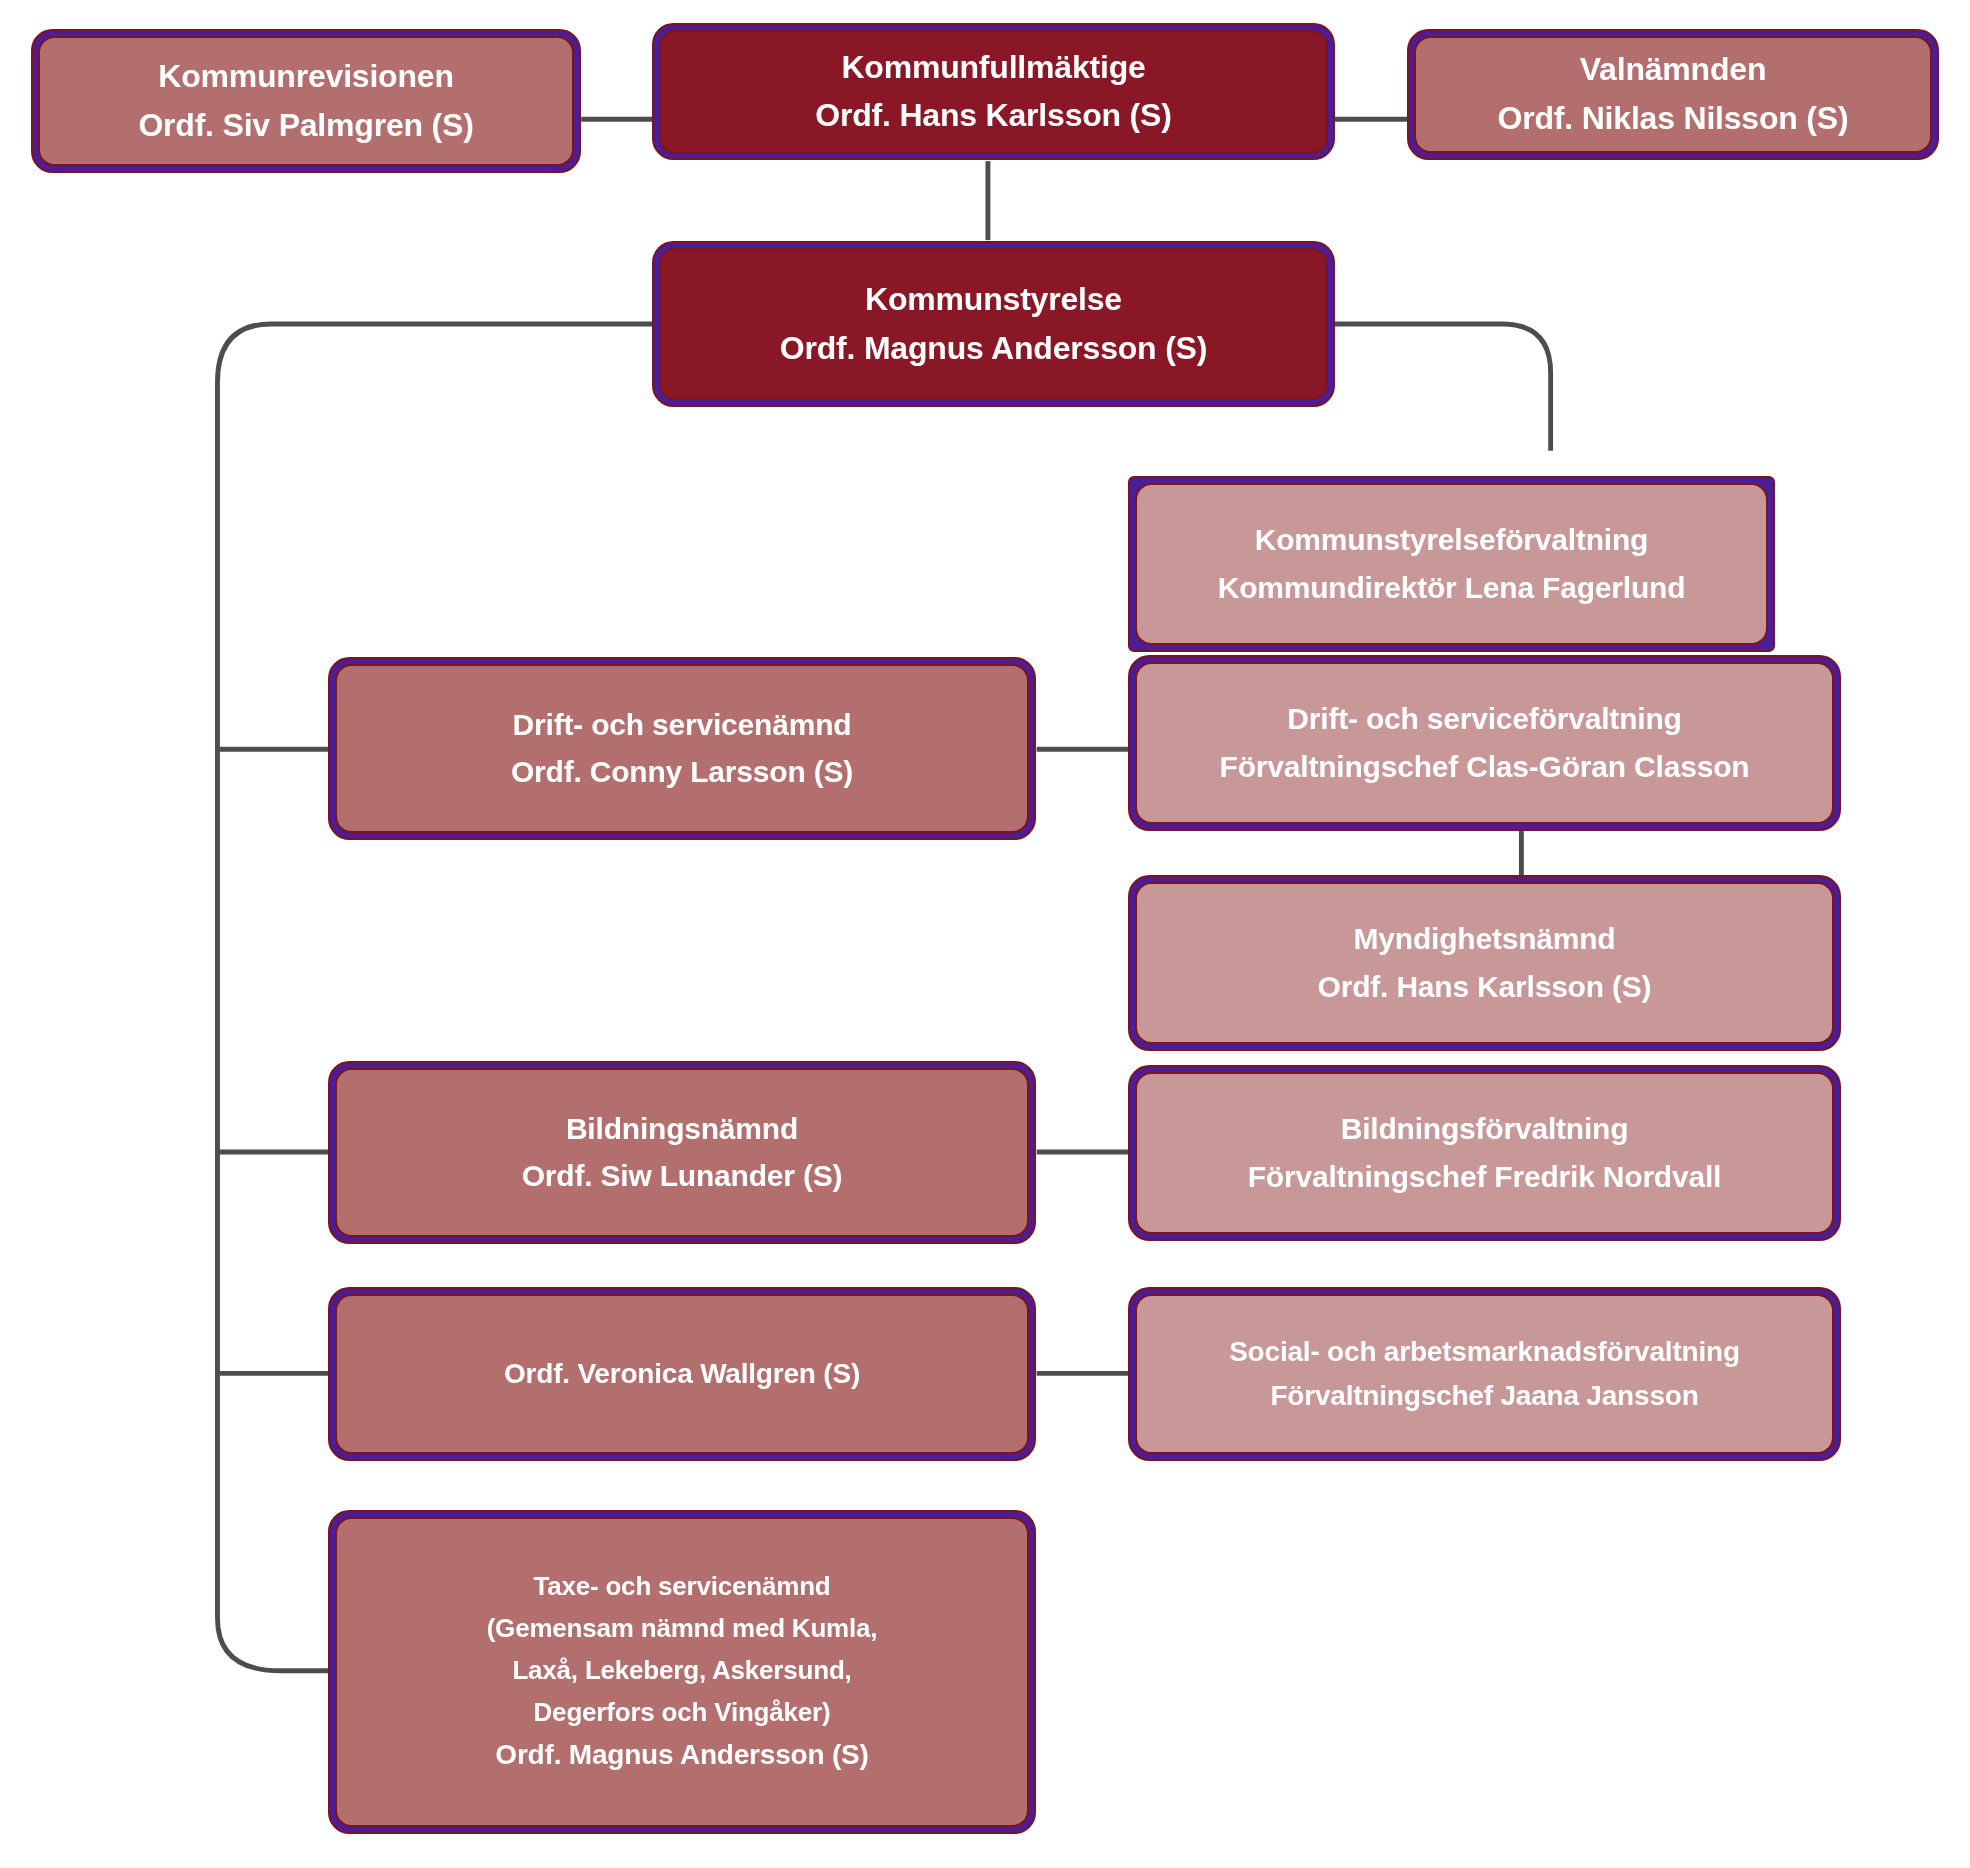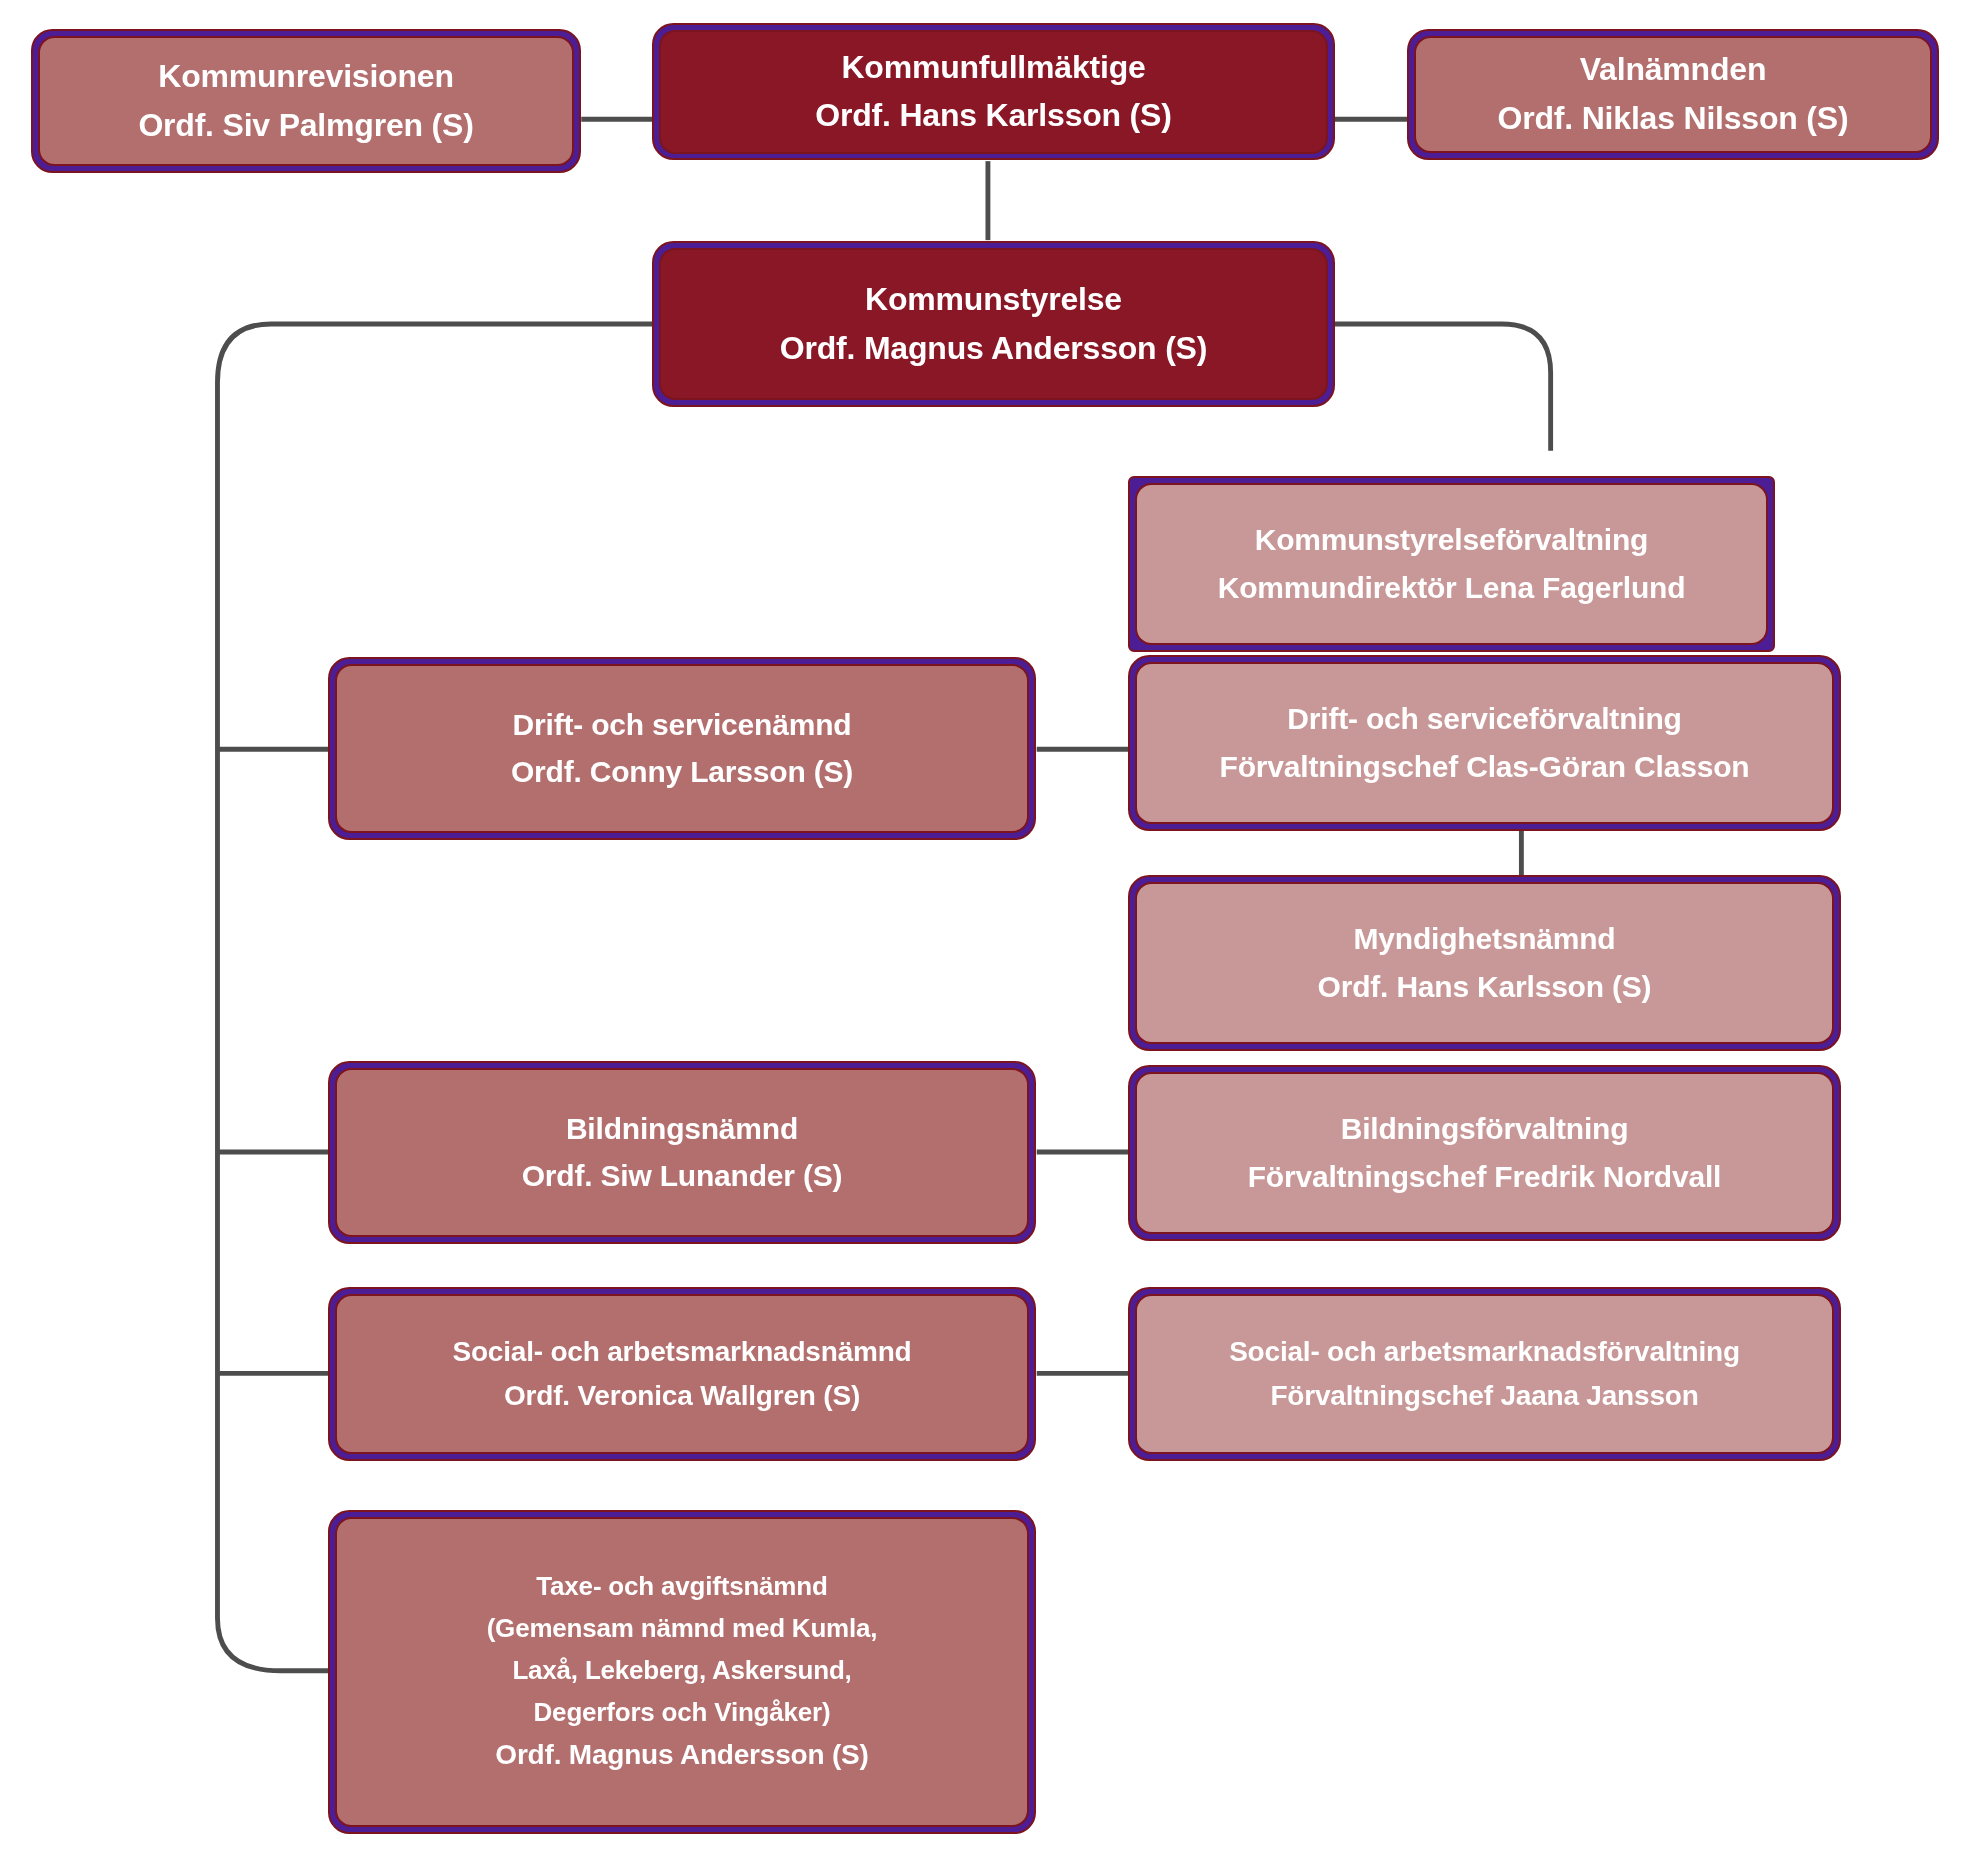--- a/index.html
+++ b/index.html
@@ -182,36 +182,35 @@
 
   <div class="node fill-light t-md" style="left:1128px; top:1065px; width:713px; height:176px;">
     <div class="inner">
       <div class="title">Bildningsförvaltning</div>
       <div class="sub">Förvaltningschef Fredrik Nordvall</div>
     </div>
   </div>
 
   <div class="node fill-mid t-sm" style="left:328px; top:1287px; width:708px; height:174px;">
     <div class="inner">
-      <div class="title">Social- och arbetsmarknadsnämnd</div>
       <div class="sub">Ordf. Veronica Wallgren (S)</div>
     </div>
   </div>
 
   <div class="node fill-light t-sm" style="left:1128px; top:1287px; width:713px; height:174px;">
     <div class="inner">
       <div class="title">Social- och arbetsmarknadsförvaltning</div>
       <div class="sub">Förvaltningschef Jaana Jansson</div>
     </div>
   </div>
 
   <div class="node fill-mid t-xs" style="left:328px; top:1510px; width:708px; height:324px;">
     <div class="inner">
       <div class="title">
-        <span class="tline">Taxe- och avgiftsnämnd</span>
+        <span class="tline">Taxe- och servicenämnd</span>
         <span class="tline">(Gemensam nämnd med Kumla,</span>
         <span class="tline">Laxå, Lekeberg, Askersund,</span>
         <span class="tline">Degerfors och Vingåker)</span>
       </div>
       <div class="sub">Ordf. Magnus Andersson (S)</div>
     </div>
   </div>
 
 
 </div>

